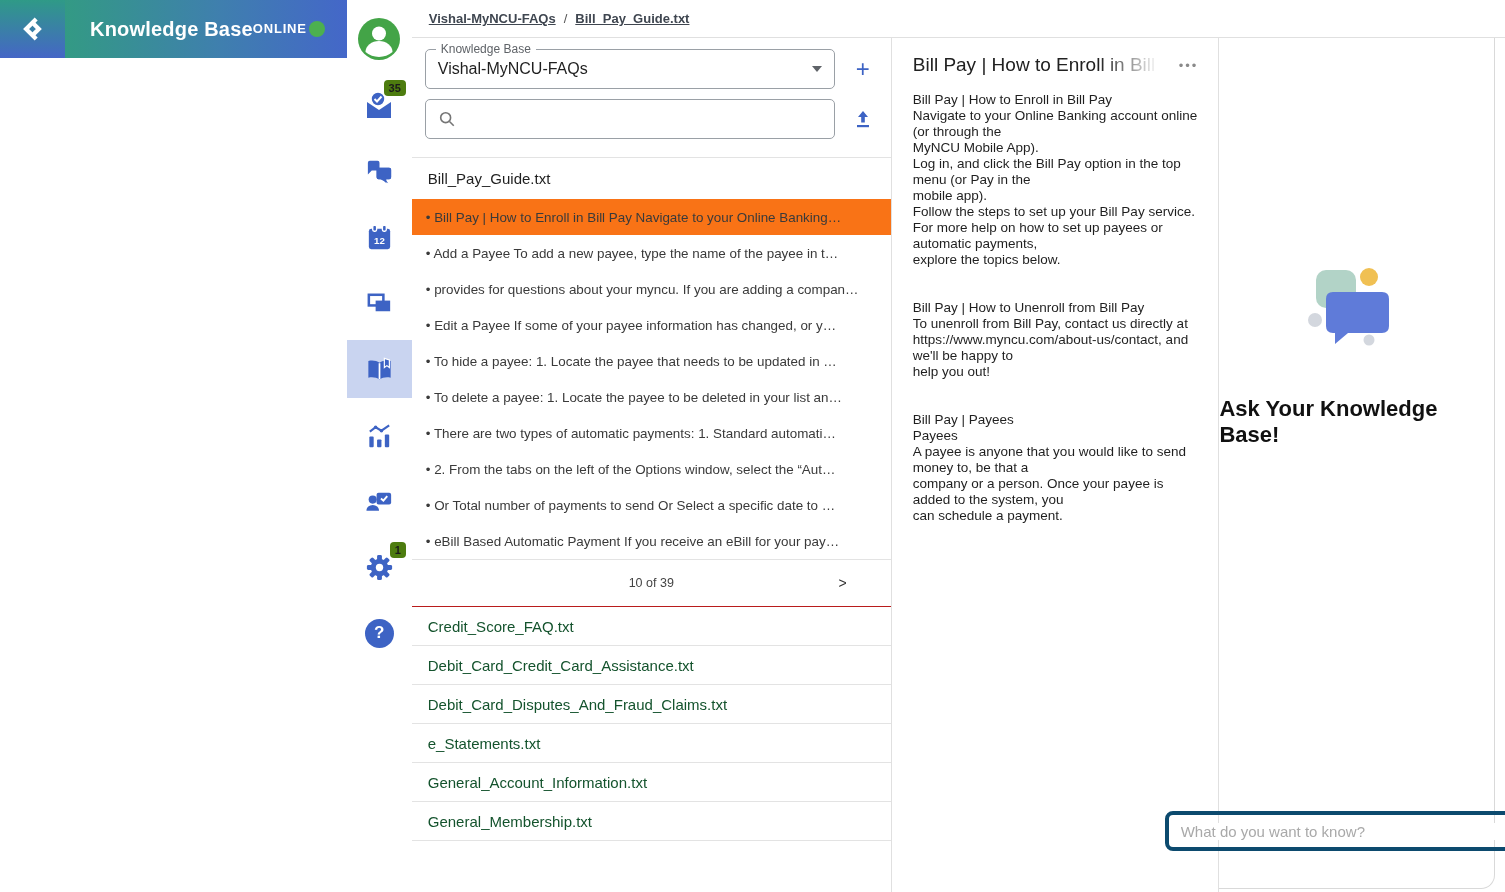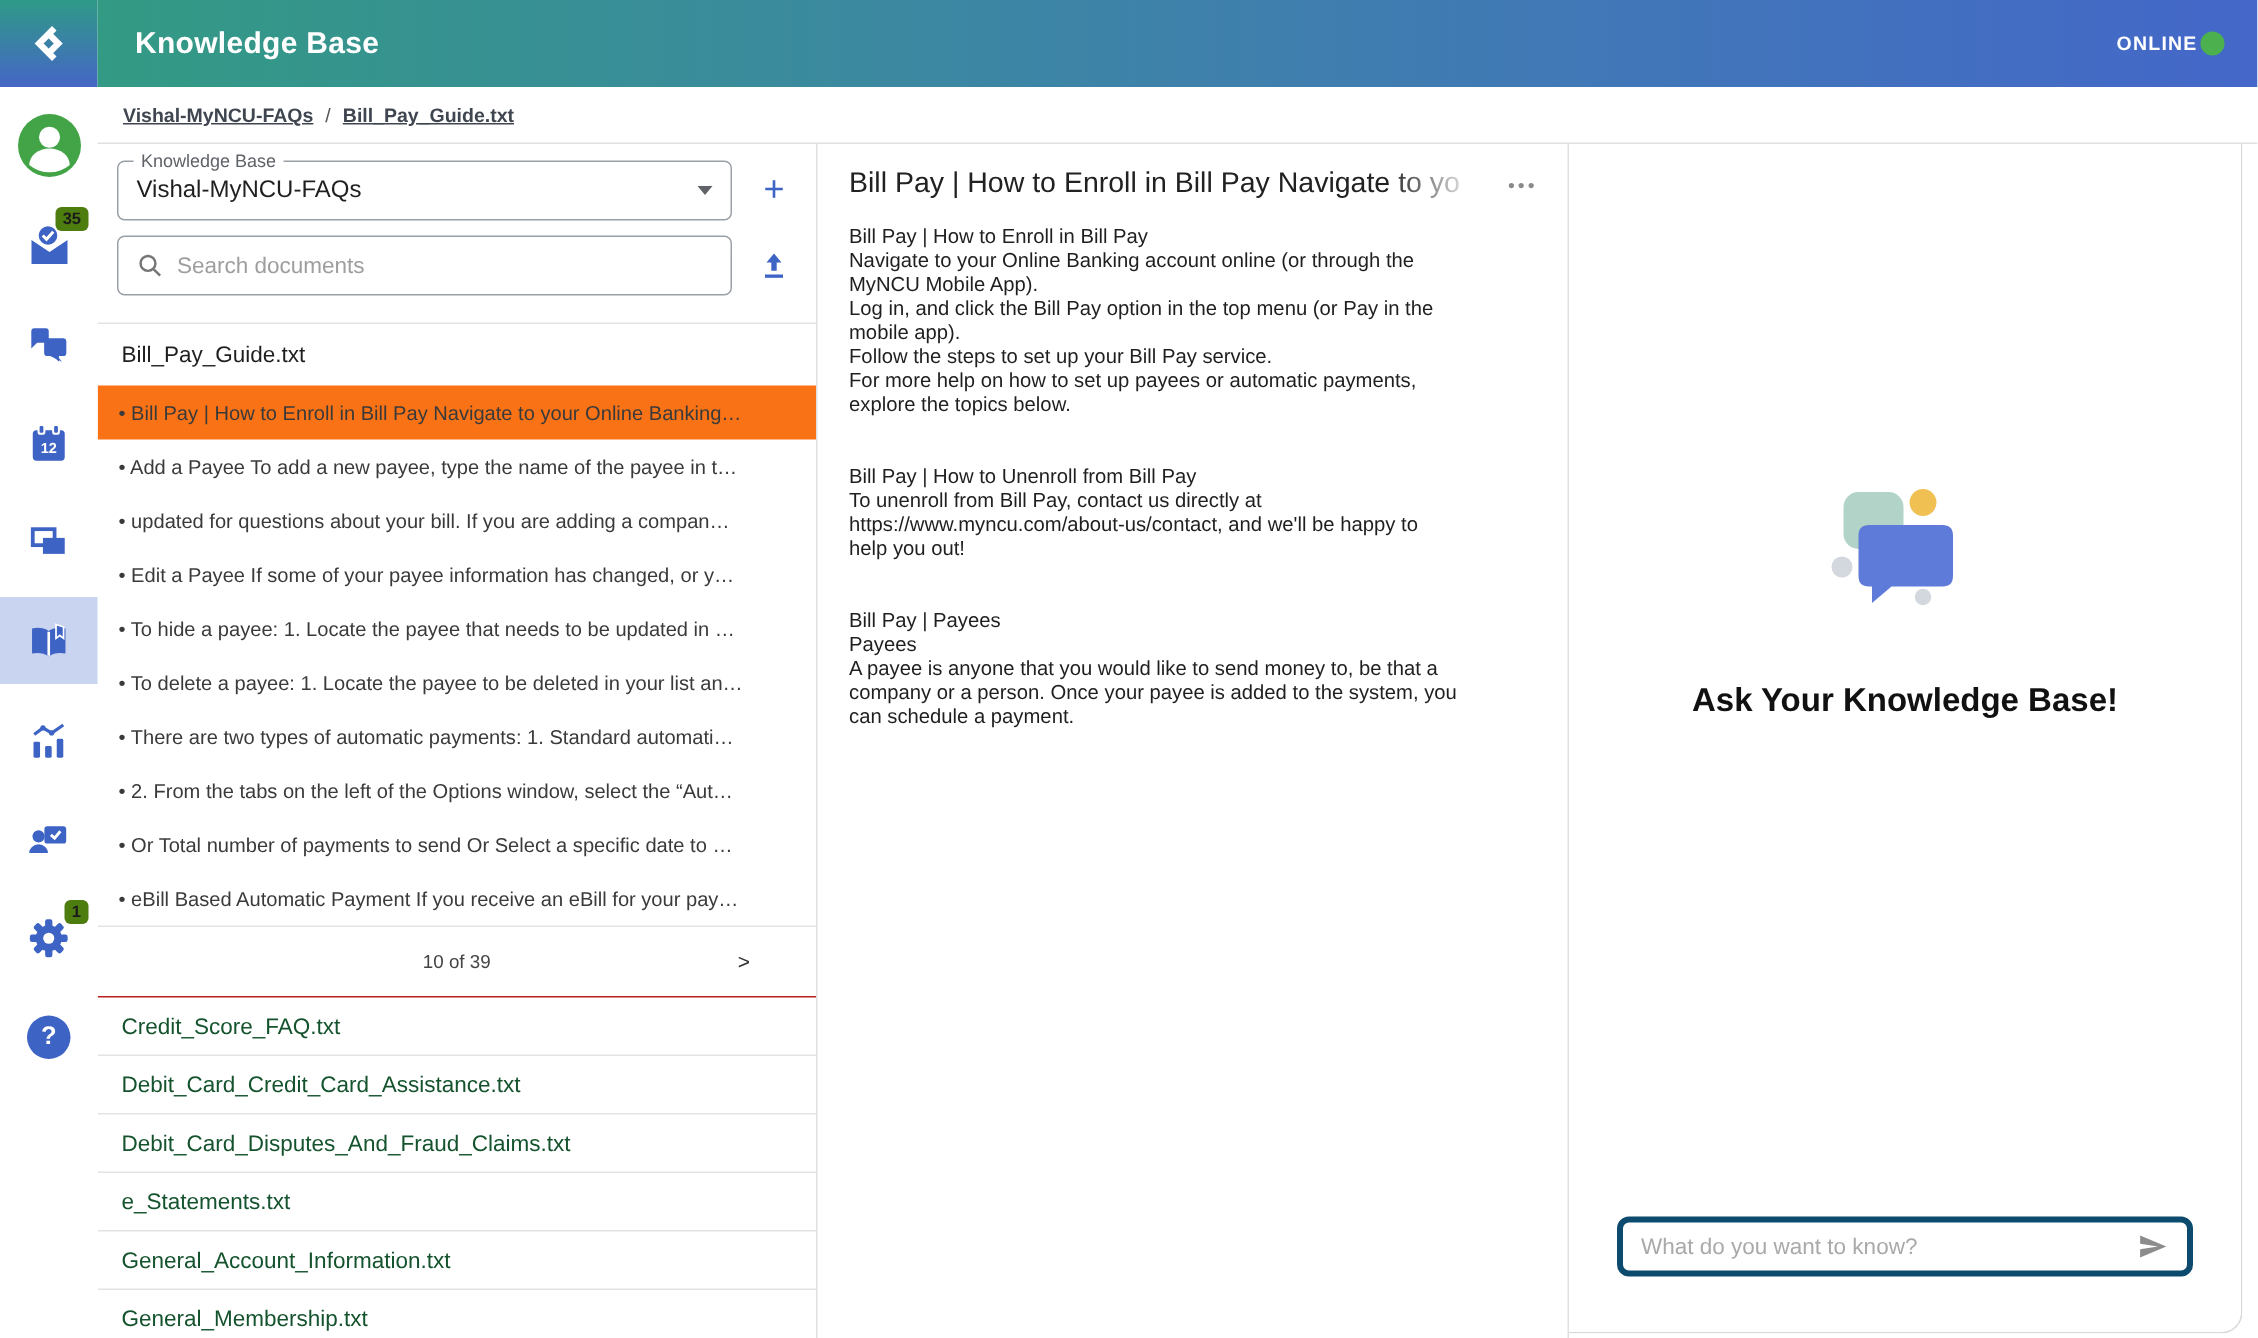--- a/index.html
+++ b/index.html
@@ -1,19 +1,19 @@
 <!DOCTYPE html>
 <html><head>
 <meta charset="utf-8">
 <style>
   * { margin:0; padding:0; box-sizing:border-box; }
   html,body { width:1505px; height:892px; overflow:hidden; background:#fff;
     font-family:"Liberation Sans","DejaVu Sans",sans-serif; color:#222; }
 
-  .app { width:1505px; height:892px; display:flex; flex-direction:column; }
+  .app { width:1505px; height:892px; display:flex; flex-direction:row; }
 
   
   .header { height:58px; display:flex; align-items:stretch; flex:none; }
   .logo-tile { width:65px; background:linear-gradient(180deg,#2f9a87 0%,#4566c6 100%);
     display:flex; align-items:center; justify-content:center; }
   .header-bar { flex:1; background:linear-gradient(90deg,#339a84 0%,#3f7fae 55%,#4467c9 100%);
     display:flex; align-items:center; padding:0 22px 0 25px; }
   .app-title { color:#fff; font-size:20px; font-weight:bold; letter-spacing:.2px; }
   .header-right { margin-left:auto; display:flex; align-items:flex-start; gap:2px; }
   .online-label { color:#fff; font-size:13px; font-weight:bold; letter-spacing:.8px; }
@@ -239,35 +239,34 @@
               <span class="plus-btn">+</span>
             </div>
           </div>
 
           <div class="field-row">
             <div class="outlined-field">
               <svg width="18" height="18" viewBox="0 0 20 20" style="margin-right:9px">
                 <circle cx="8.5" cy="8.5" r="5.5" fill="none" stroke="#757575" stroke-width="1.8"></circle>
                 <line x1="12.8" y1="12.8" x2="17.5" y2="17.5" stroke="#757575" stroke-width="1.8"></line>
               </svg>
-              <input class="search-input" placeholder="Search documents" style="">
             </div>
             <div class="side-action">
               <svg width="20" height="20" viewBox="0 0 20 20" style="cursor:pointer">
                 <path d="M10 2 L15 8 L11.8 8 L11.8 13.5 L8.2 13.5 L8.2 8 L5 8 Z" fill="#3d63c4"></path>
                 <rect x="4" y="16" width="12" height="2.2" fill="#3d63c4"></rect>
               </svg>
             </div>
           </div>
 
           <div class="doc-list">
             <div class="file-header">Bill_Pay_Guide.txt</div>
             <div class="snippet selected">• Bill Pay | How to Enroll in Bill Pay Navigate to your Online Banking…</div>
             <div class="snippet">• Add a Payee To add a new payee, type the name of the payee in t…</div>
-            <div class="snippet">• updated for questions about your bill. If you are adding a compan…</div>
+            <div class="snippet">• provides for questions about your myncu. If you are adding a compan…</div>
             <div class="snippet">• Edit a Payee If some of your payee information has changed, or y…</div>
             <div class="snippet">• To hide a payee: 1. Locate the payee that needs to be updated in …</div>
             <div class="snippet">• To delete a payee: 1. Locate the payee to be deleted in your list an…</div>
             <div class="snippet">• There are two types of automatic payments: 1. Standard automati…</div>
             <div class="snippet">• 2. From the tabs on the left of the Options window, select the “Aut…</div>
             <div class="snippet">• Or Total number of payments to send Or Select a specific date to …</div>
             <div class="snippet">• eBill Based Automatic Payment If you receive an eBill for your pay…</div>
 
             <div class="pager">
               <span class="pager-label">10 of 39</span>

